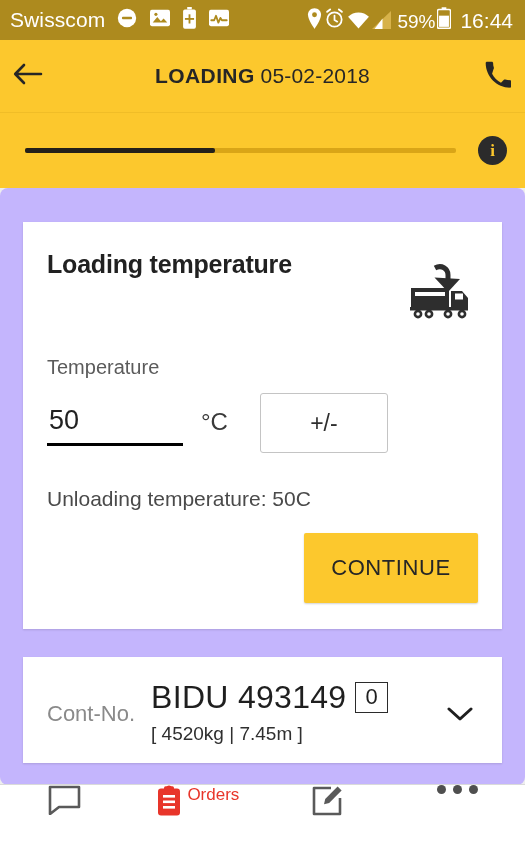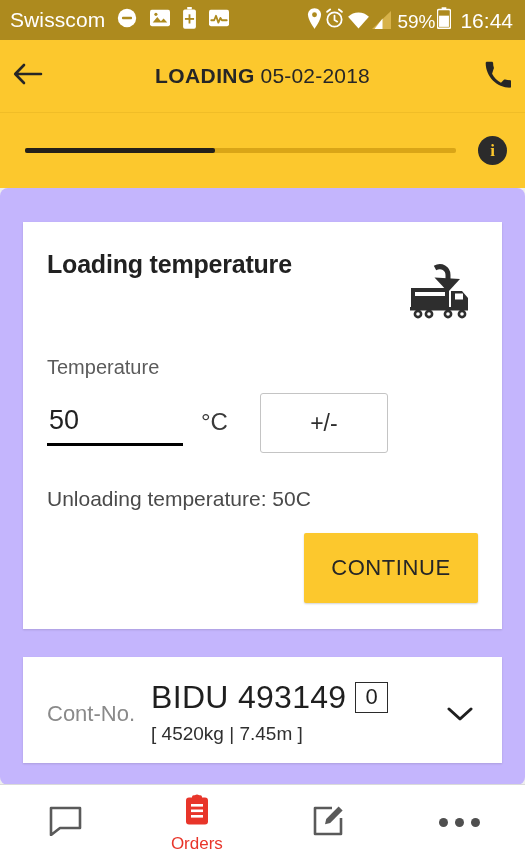--- a/index.html
+++ b/index.html
@@ -290,22 +290,22 @@
     height: 78px;
     background: #ffffff;
     border-top: 1px solid #dadada;
     display: flex;
     align-items: center;
   }
   .nav-item {
     flex: 1 1 0;
     height: 100%;
     display: flex;
-    flex-direction: column;
-    align-items: center;
+    flex-direction: row;
+    align-items: flex-start;
     justify-content: center;
     gap: 3px;
   }
   .nav-label {
     font-size: 17px;
     color: #e8352a;
   }
   .dots {
     display: flex;
     gap: 7px;

